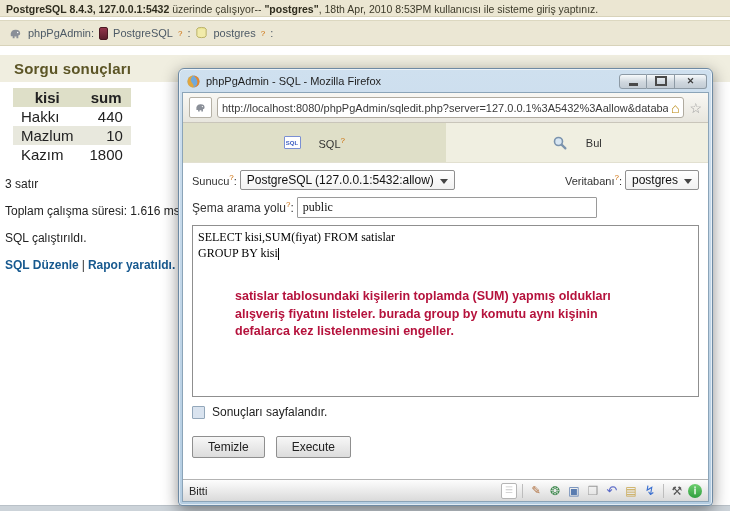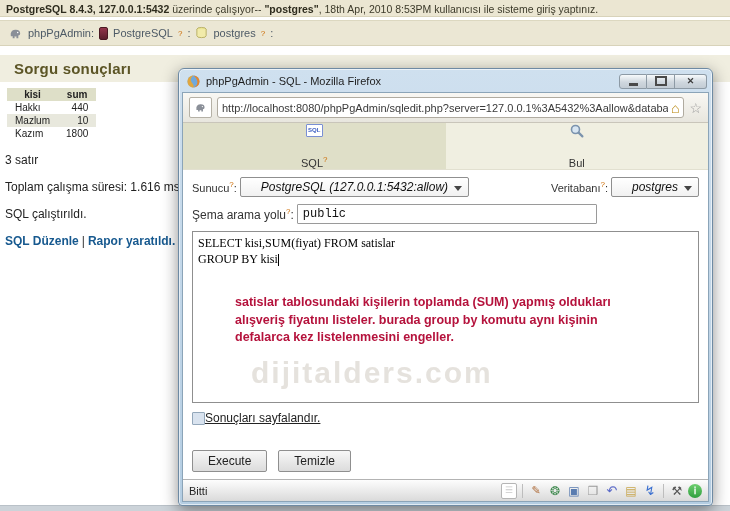--- a/index.html
+++ b/index.html
@@ -28,21 +28,21 @@
     background:linear-gradient(#93344a,#5c1f2c);
     border:1px solid #4a1822; display:inline-block;
   }
   .headingband {
     margin-top:9px; background:#f0eee0; padding:5px 12px 5px 14px;
   }
   .headingband h2 {
     margin:0; font-size:15px; font-weight:bold; color:#5c5526; letter-spacing:.2px;
   }
   .results { padding:6px 0 0 5px; width:175px; }
-  table.res { border-collapse:collapse; font-size:10px; margin-left:2px; }
+  table.res { border-collapse:collapse; font-size:15px; margin-left:8px; }
   table.res th { background:#dedfc8; font-weight:bold; padding:1px 8px; text-align:center; }
   table.res td { padding:1px 8px; }
   table.res td.num { text-align:right; }
   table.res tr.alt { background:#e8e8dd; }
   .resline { font-size:12px; margin-top:13px; color:#222; }
   .linkrow { font-size:12px; margin-top:13px; font-weight:bold; }
   .linkrow a { color:#17598f; text-decoration:none; }
   .linkrow .sep { color:#333; font-weight:normal; margin:0 3px; }
   .pagebottomstrip {
     position:absolute; left:0; bottom:0; width:730px; height:6px;
@@ -88,65 +88,65 @@
     flex:1; height:21px; background:#fff; border:1px solid #b0aba0; border-radius:3px;
     display:flex; align-items:center; padding:0 4px; gap:3px;
     font-size:11px; color:#3a3a3a; overflow:hidden;
   }
   .urltext { flex:1; white-space:nowrap; overflow:hidden; }
   .home-glyph { font-size:14px; color:#b8860b; line-height:1; }
   .star-glyph { font-size:14px; color:#9a9a9a; line-height:1; }
 
   .tabband { display:flex; flex:0 0 40px; border-bottom:1px solid #e2e0d0; }
   .tab {
-    flex:1; display:flex; flex-direction:column; align-items:center; justify-content:center;
+    flex:1; display:flex; flex-direction:row; align-items:center; justify-content:center;
     gap:18px; font-size:11px; color:#333; cursor:default;
   }
   .tab.sel { background:#dfdfc8; }
   .tab.unsel { background:#f0efe1; }
   .sqlicon {
     width:17px; height:13px; background:#fff; border:1px solid #7a8fd4; border-radius:1px;
     position:relative; display:flex; align-items:center; justify-content:center;
   }
   .sqlicon::before { content:"SQL"; font-size:6px; font-weight:bold; color:#3d5fc2; letter-spacing:0; }
 
   .formarea { padding:7px 9px 5px 9px; font-size:11px; color:#333; flex:0 0 auto; }
   .frow { display:flex; align-items:center; gap:3px; margin-bottom:7px; }
   .rightgrp { margin-left:auto; display:flex; align-items:center; gap:3px; }
   .selectbox {
     border:1px solid #8f8f8f; border-radius:2px; background:linear-gradient(#fff,#f1f1f1);
-    font-size:12px; color:#111; padding:2px 20px 2px 20px; position:relative; white-space:nowrap;font-style:italic;
+    font-size:12px; color:#111; padding:2px 20px 2px 6px; position:relative; white-space:nowrap;
   }
   .selectbox::after {
     content:""; position:absolute; right:6px; top:8px;
     border-left:4px solid transparent; border-right:4px solid transparent; border-top:5px solid #444;
   }
   .txtinput {
     border:1px solid #9a9a9a; border-radius:1px; font-size:12px; color:#111;
-    padding:2px 5px; width:300px; font-family:Liberation Mono, monospace; background:#fff;
+    padding:2px 5px; width:300px; font-family:Liberation Serif, serif; background:#fff;
   }
 
   .sqlbox {
     margin:0 9px; border:1px solid #8f8f8f; height:172px; position:relative;
     background:#fff; font-family:"DejaVu Sans Mono", monospace; font-size:12px;
     overflow:hidden; flex:0 0 172px;
   }
   .sqltext { margin:4px 5px; white-space:pre; line-height:1.3; color:#000;font-family:Liberation Serif, serif; }
   .caret { display:inline-block; width:1px; height:12px; background:#000; vertical-align:middle; }
   .annotation {
     position:absolute; left:42px; top:62px; width:408px;
     font-family:"Liberation Sans", sans-serif; font-weight:bold;
     font-size:12.5px; line-height:1.4; color:#b5123c;
   }
   .watermark {
     position:absolute; left:58px; top:124px; font-family:"Liberation Sans", sans-serif;
     font-size:30px; font-weight:bold; color:#d5cfc7; opacity:.6; letter-spacing:2px;
   }
 
-  .pagrow { display:flex; align-items:center; gap:0; margin:8px 9px 16px 9px; flex:0 0 auto;text-decoration:underline; }
+  .pagrow { display:flex; align-items:center; gap:7px; margin:8px 9px 8px 9px; flex:0 0 auto; }
   .checkbox {
     width:13px; height:13px; background:#d9e3ef; border:1px solid #93a7ba; border-radius:1px;
   }
   .paglabel { font-size:12px; color:#222; }
   .btnrow { display:flex; gap:11px; margin:9px 9px 0 9px; flex:0 0 auto; }
   .pushbtn {
     font-size:12px; color:#222; padding:3px 15px;
     background:linear-gradient(#f7f7f7,#dcdcdc); border:1px solid #8f8f8f; border-radius:2px;
     font-family:"Liberation Sans", sans-serif;
   }
@@ -297,31 +297,30 @@
       </div>
       <div class="frow" style="margin-bottom:2px;">
         <span style="font-size:12px;"><span>Şema arama yolu</span><span class="sup">?</span><span>:</span></span>
         <input class="txtinput" type="text" value="public" style="">
       </div>
     </div>
 
     <div class="sqlbox">
       <div class="sqltext"><span>SELECT kisi,SUM(fiyat) FROM satislar</span><br><span>GROUP BY kisi</span><span class="caret"></span></div>
       <div class="annotation">satislar tablosundaki kişilerin toplamda (SUM) yapmış oldukları alışveriş fiyatını listeler. burada group by komutu aynı kişinin defalarca kez listelenmesini engeller.</div>
-      <div class="watermark">dijitalders.com</div>
     </div>
 
     <div class="pagrow">
       <span class="checkbox"></span>
       <span class="paglabel">Sonuçları sayfalandır.</span>
     </div>
 
     <div class="btnrow">
+      <button class="pushbtn">Temizle</button>
       <button class="pushbtn">Execute</button>
-      <button class="pushbtn">Temizle</button>
     </div>
 
     <div class="flexgap"></div>
 
     <div class="statusbar">
       <span>Bitti</span>
       <span class="statusicons">
         <span class="si si-doc"></span>
         <span class="sisep"></span>
         <span class="si si-pencil"></span>

